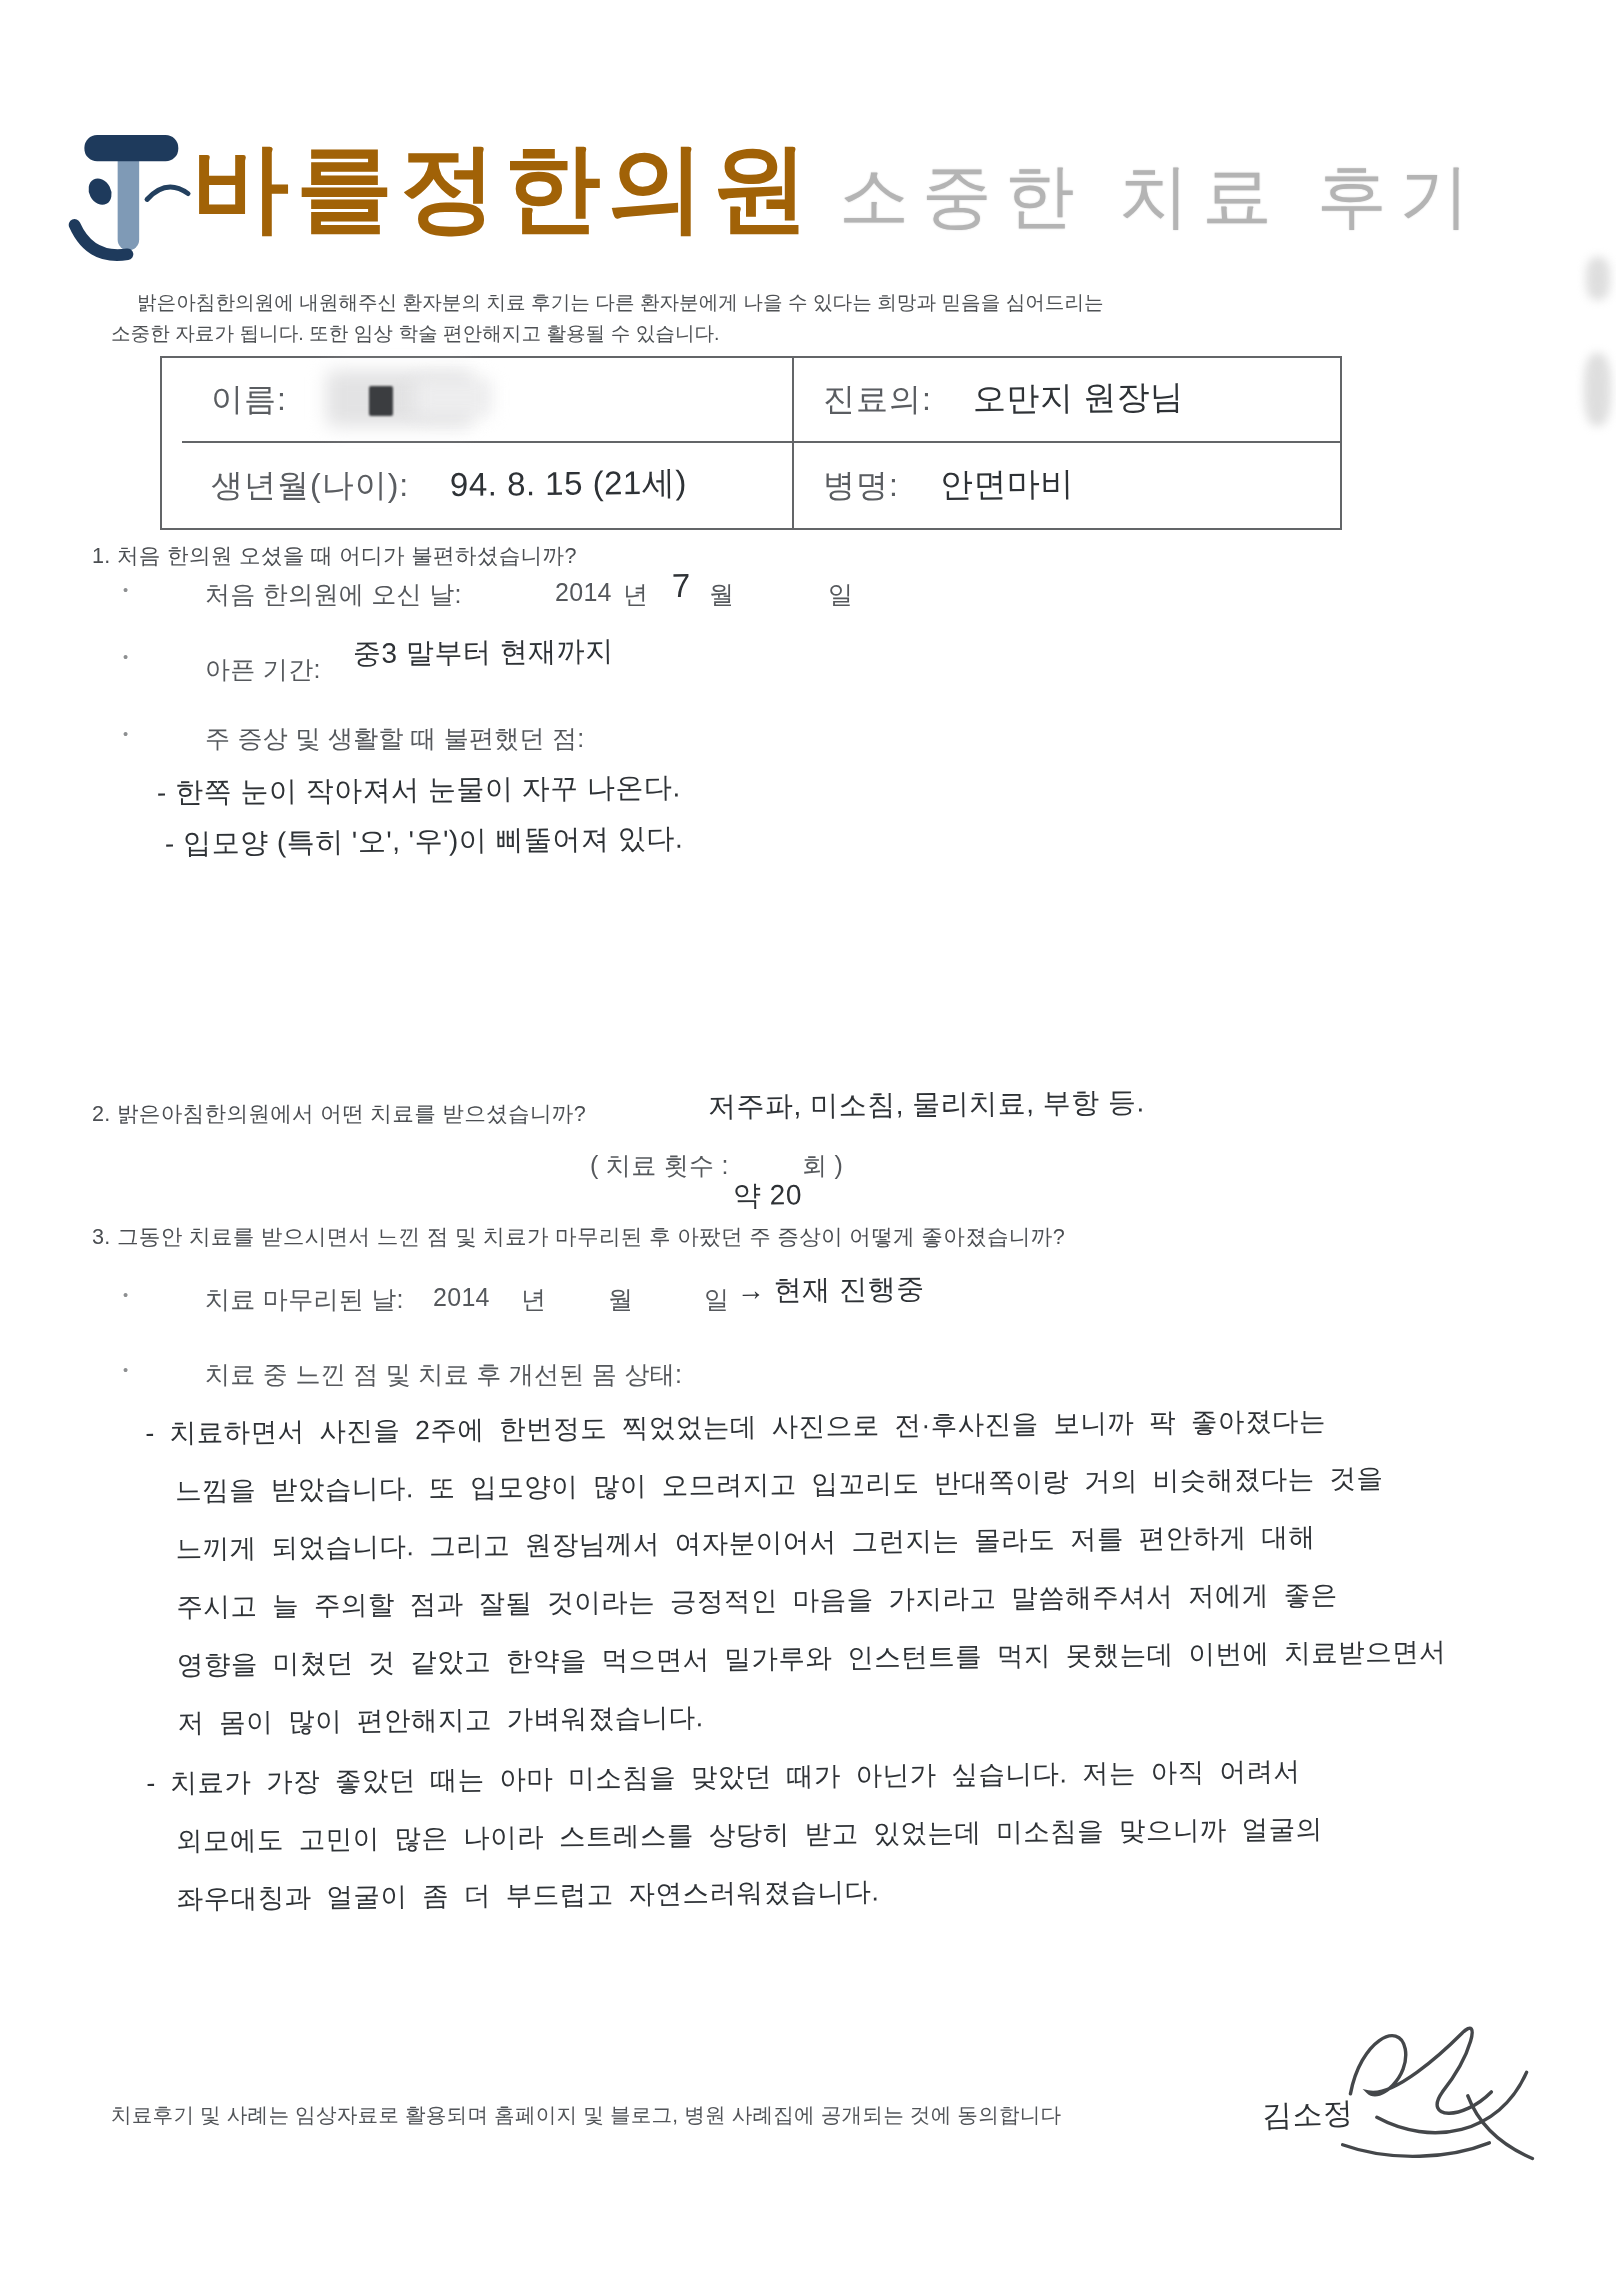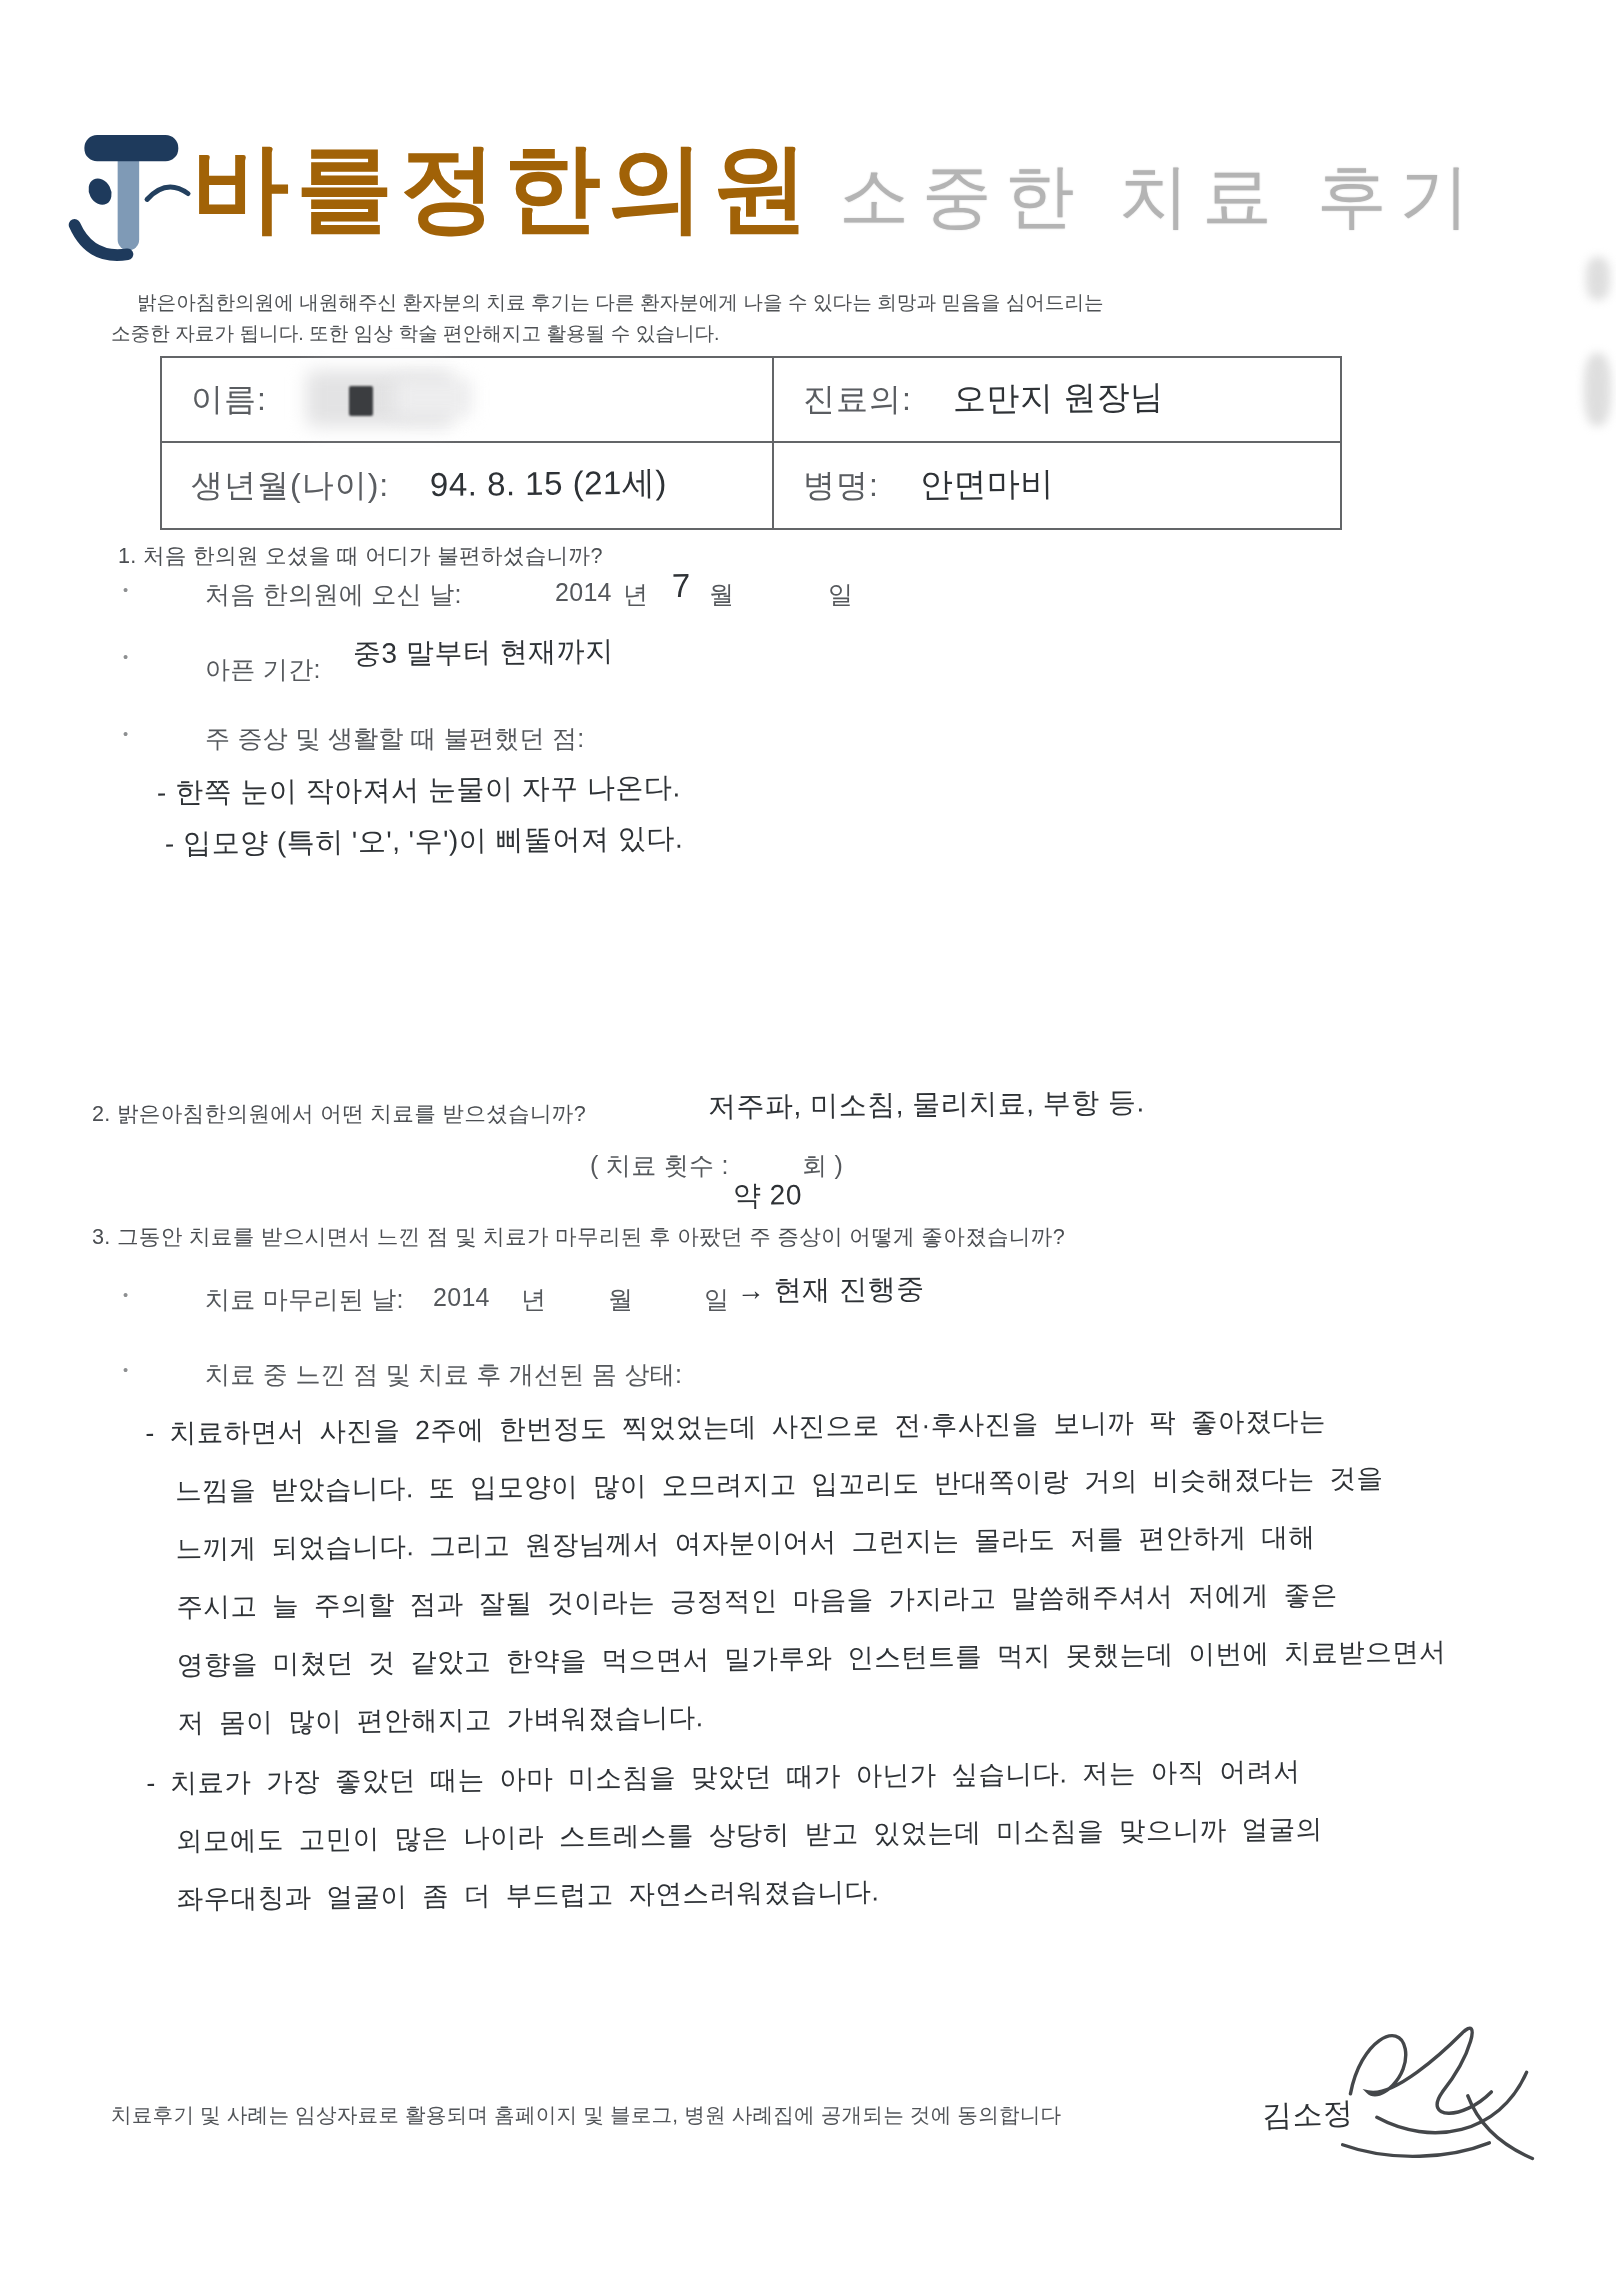--- a/index.html
+++ b/index.html
@@ -45,20 +45,21 @@
   .hand-paragraph .pline.cont{padding-left:29px;}
 
   
   .info-table{
     left:160px;top:356px;width:1182px;height:174px;
     border:2px solid rgba(60,62,66,.8);
     box-sizing:border-box;
     display:grid;
     grid-template-columns:612px 1fr;
     grid-template-rows:50% 50%;
+    padding-left:20px;
   }
   .cell{
     box-sizing:border-box;
     display:flex;align-items:center;
     padding-left:29px;
     border-color:rgba(60,62,66,.8);
   }
   .cell.c1{border-right:2px solid rgba(60,62,66,.8);}
   .cell.r1{border-bottom:2px solid rgba(60,62,66,.8);}
   .cell-label{font-size:32px;color:#5a5d61;letter-spacing:1px;white-space:nowrap;}
@@ -128,21 +129,21 @@
     <div class="cell c1">
       <span class="cell-label">생년월(나이):</span>
       <span class="cell-value hand hand-md">94. 8. 15 (21세)</span>
     </div>
     <div class="cell">
       <span class="cell-label">병명:</span>
       <span class="cell-value hand hand-md">안면마비</span>
     </div>
   </div>
 
-  <div class="abs q-title" style="left:92px;top:541px;margin-left:26px;">1. 처음  한의원 오셨을 때 어디가 불편하셨습니까?</div>
+  <div class="abs q-title" style="left:92px;top:541px;">1. 처음  한의원 오셨을 때 어디가 불편하셨습니까?</div>
 
   <span class="abs bullet" style="left:123px;top:582px;">•</span>
   <span class="abs p-label" style="left:205px;top:578px;">처음 한의원에 오신 날:</span>
   <span class="abs p-label" style="left:555px;top:578px;">2014</span>
   <span class="abs p-label" style="left:623px;top:578px;">년</span>
   <span class="abs hand hand-md" style="left:672px;top:567px;">7</span>
   <span class="abs p-label" style="left:709px;top:578px;">월</span>
   <span class="abs p-label" style="left:828px;top:578px;">일</span>
 
   <span class="abs bullet" style="left:123px;top:649px;">•</span>

